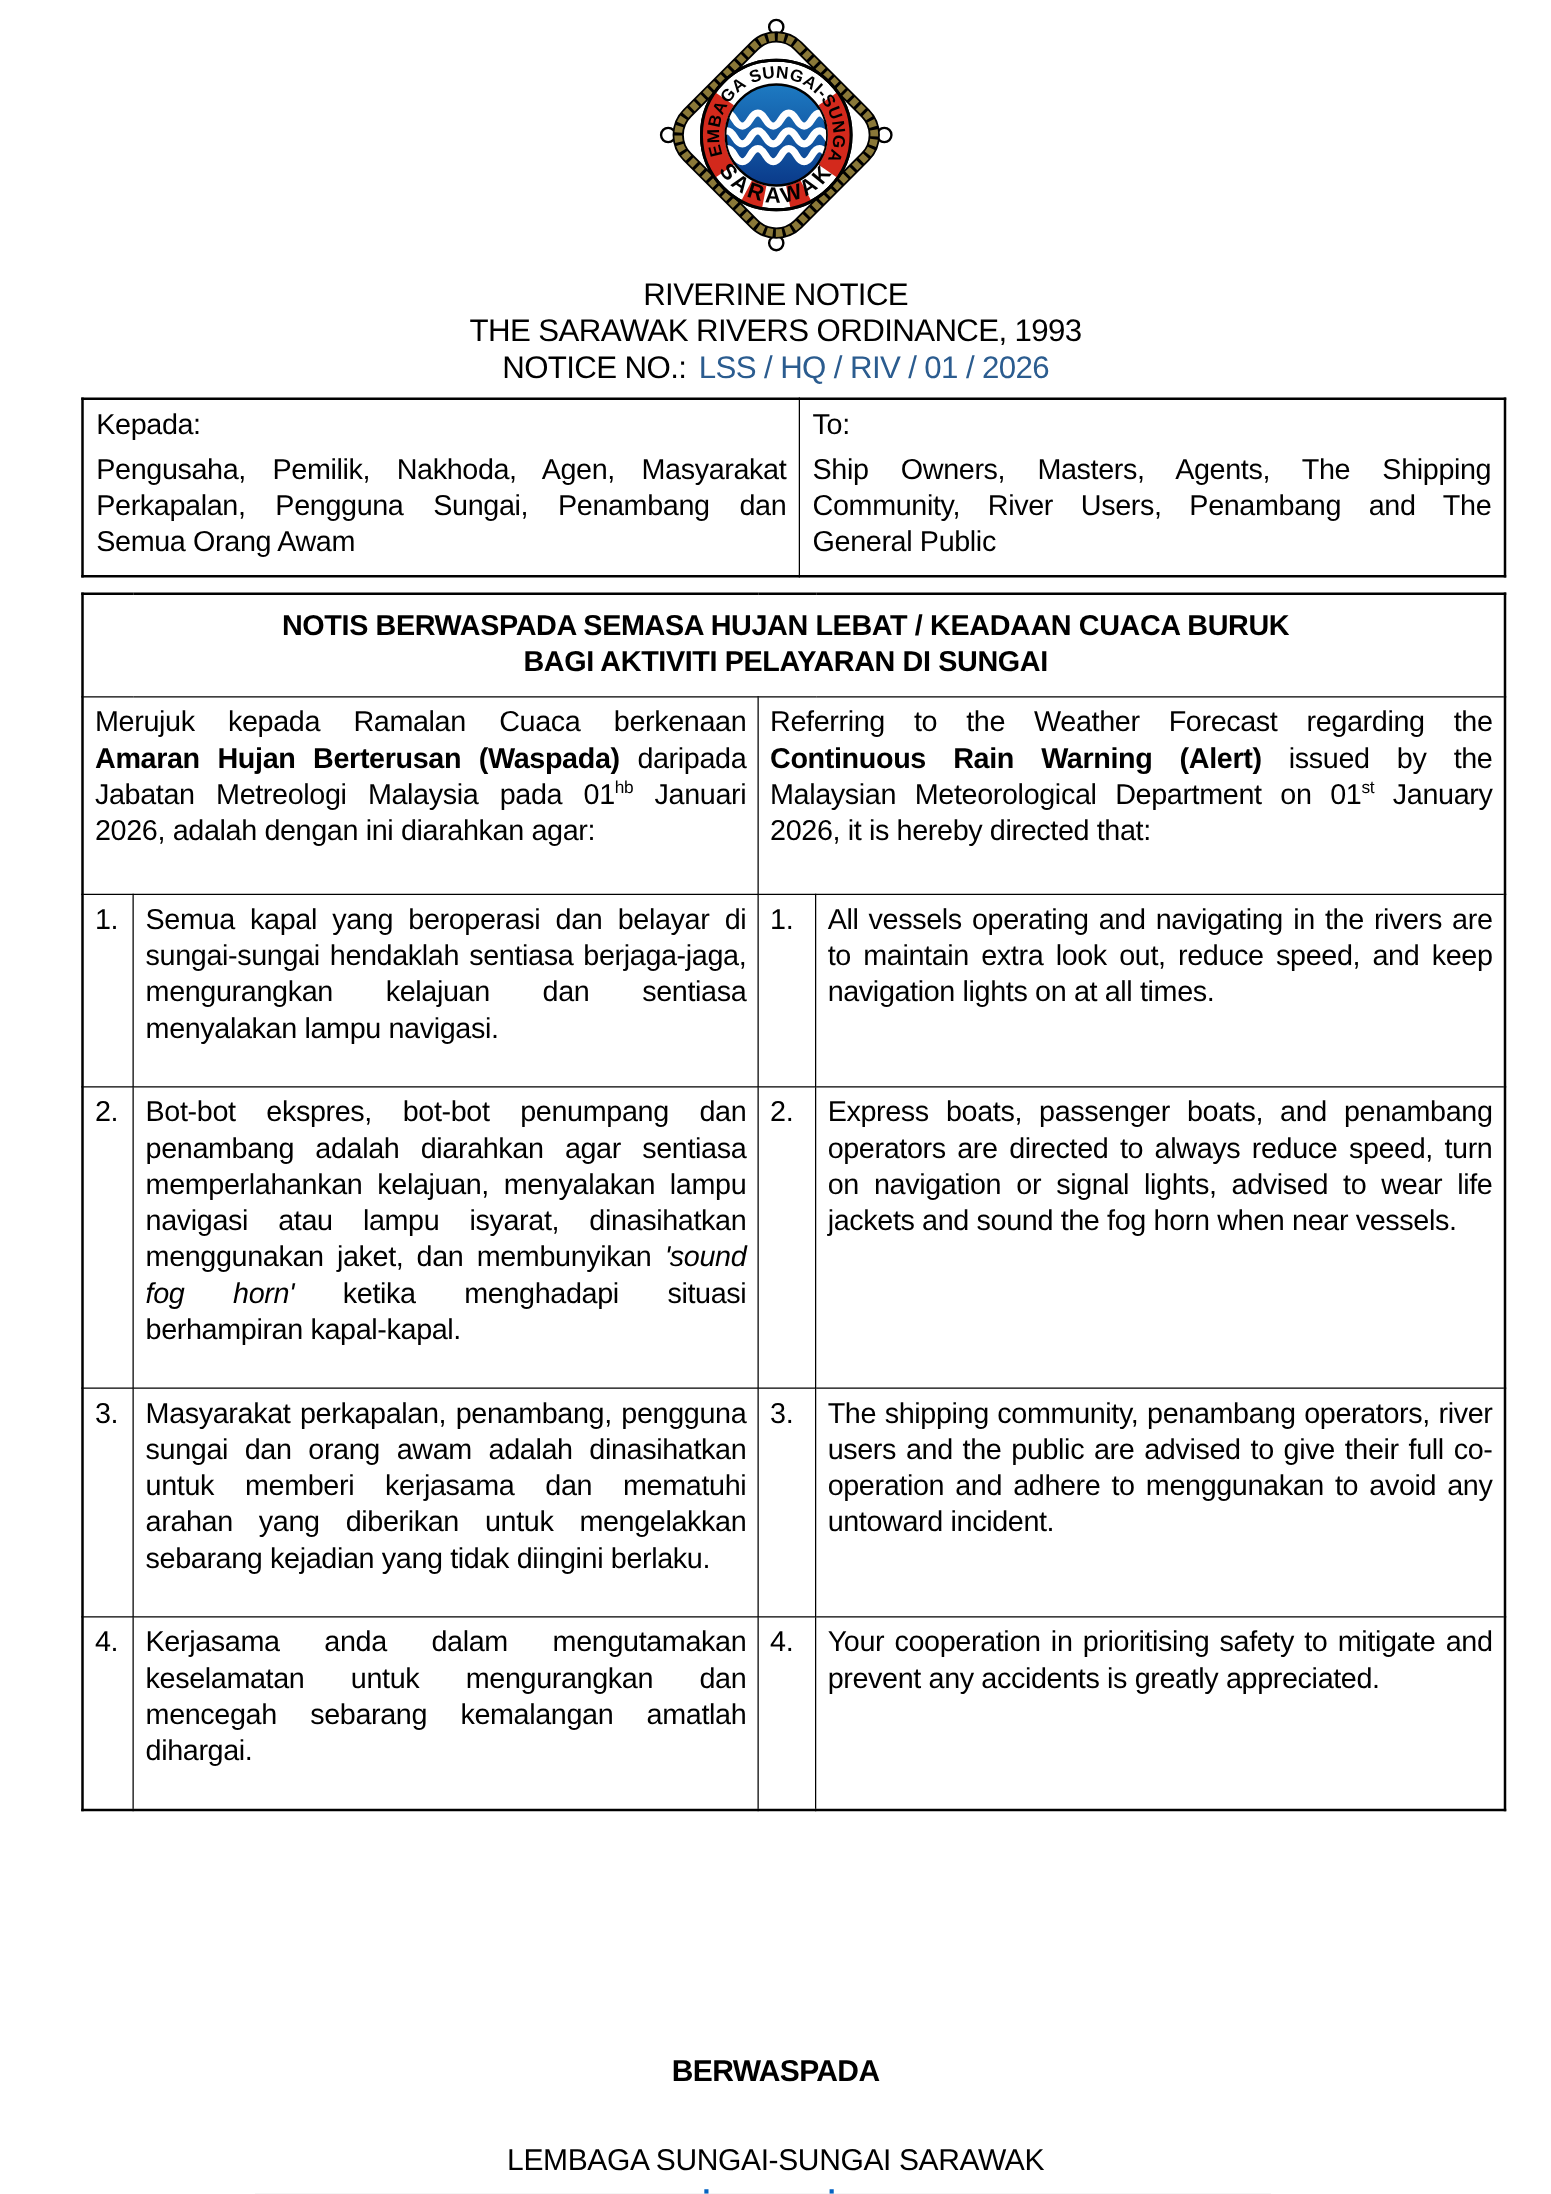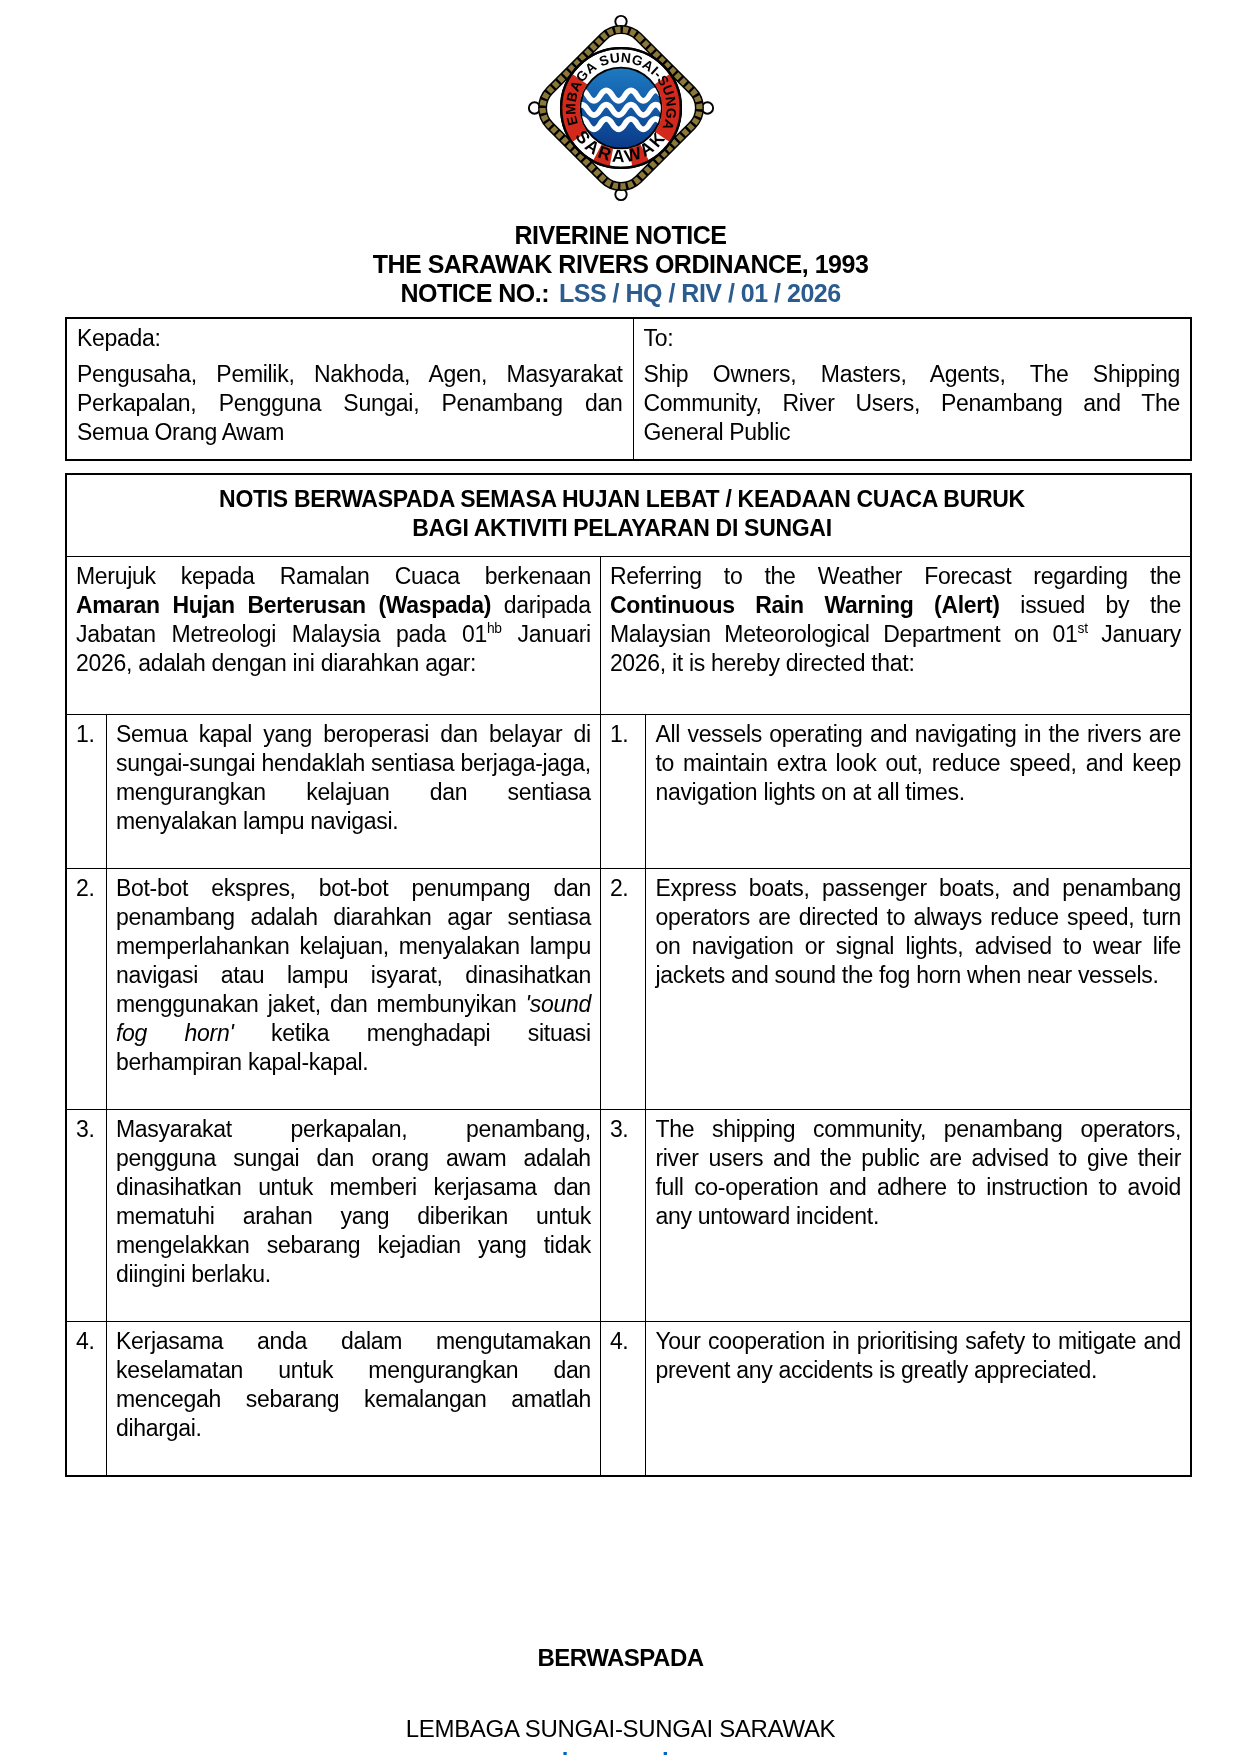--- a/index.html
+++ b/index.html
@@ -7,26 +7,26 @@
     width:1241px;height:1755px;background:#ffffff;margin:0 auto;position:relative;
     font-family:"Liberation Sans","DejaVu Sans",sans-serif;color:#000;
     overflow:hidden;
   }
   p{margin:0;}
   
   .logo-wrap{text-align:center;padding-top:13px;}
   svg.logo{width:190px;height:190px;display:inline-block;}
   
   .title-block{
-    text-align:center;margin-top:14px;font-weight:bold;font-size:25px;line-height:29px;
+    text-align:center;margin-top:14px;font-weight:normal;font-size:25px;line-height:29px;
     letter-spacing:-0.5px;
   }
   .notice-no-value{color:var(--notice-blue);margin-left:10px;text-align:center;}
   
-  .content{margin:9px 49px 0 65px;}
+  .content{margin:9px 36px 0 65px;}
   table.tbl{border-collapse:collapse;width:100%;table-layout:fixed;border:2px solid #000;}
   table.tbl td{border:1px solid #000;vertical-align:top;font-size:23px;line-height:29px;letter-spacing:-0.3px;}
   table.main{margin-top:12px;}
   .just{text-align:justify;}
   .en{}
   
   .recipient td{padding:5px 10px 12px 10px;}
   .cell-head{margin-bottom:7px;}
   
   td.heading-cell{
@@ -161,21 +161,21 @@
         <td class="num-cell">2.</td>
         <td class="body-cell just"><span>Bot-bot ekspres, bot-bot penumpang dan penambang adalah diarahkan agar sentiasa memperlahankan kelajuan, menyalakan lampu navigasi atau lampu isyarat, dinasihatkan menggunakan jaket, dan membunyikan </span><span class="it">'sound fog horn'</span><span> ketika menghadapi situasi berhampiran kapal-kapal.</span></td>
         <td class="num-cell en">2.</td>
         <td class="body-cell just en">Express boats, passenger boats, and penambang operators are directed to always reduce speed, turn on navigation or signal lights, advised to wear life jackets and sound the fog horn when near vessels.</td>
       </tr>
 
       <tr>
         <td class="num-cell">3.</td>
         <td class="body-cell just">Masyarakat perkapalan, penambang, pengguna sungai dan orang awam adalah dinasihatkan untuk memberi kerjasama dan mematuhi arahan yang diberikan untuk mengelakkan sebarang kejadian yang tidak diingini berlaku.</td>
         <td class="num-cell en">3.</td>
-        <td class="body-cell just en">The shipping community, penambang operators, river users and the public are advised to give their full co-operation and adhere to instruction to avoid any untoward incident.</td>
+        <td class="body-cell just en">The shipping community, penambang operators, river users and the public are advised to give their full co-operation and adhere to menggunakan to avoid any untoward incident.</td>
       </tr>
 
       <tr>
         <td class="num-cell">4.</td>
         <td class="body-cell just">Kerjasama anda dalam mengutamakan keselamatan untuk mengurangkan dan mencegah sebarang kemalangan amatlah dihargai.</td>
         <td class="num-cell en">4.</td>
         <td class="body-cell just en">Your cooperation in prioritising safety to mitigate and prevent any accidents is greatly appreciated.</td>
       </tr>
     </tbody>
       </table>

